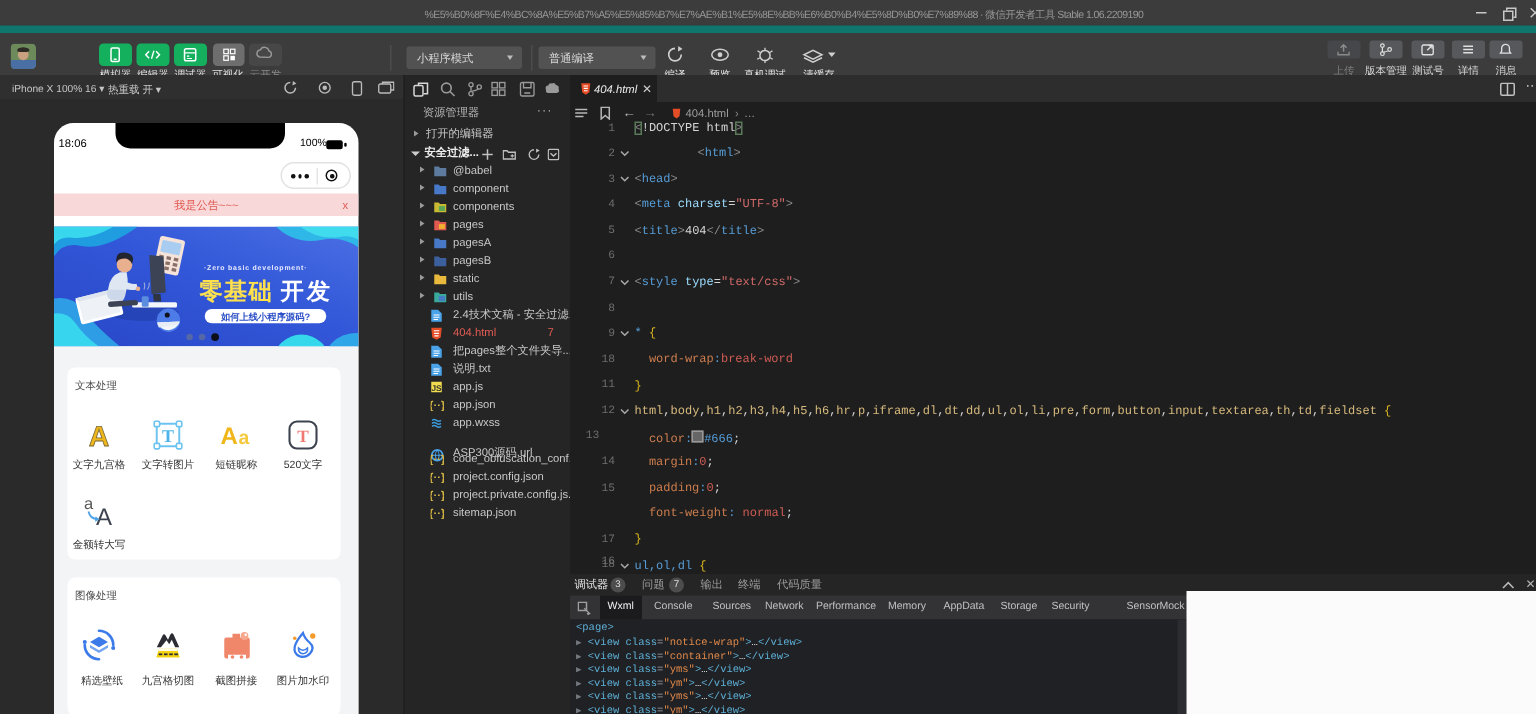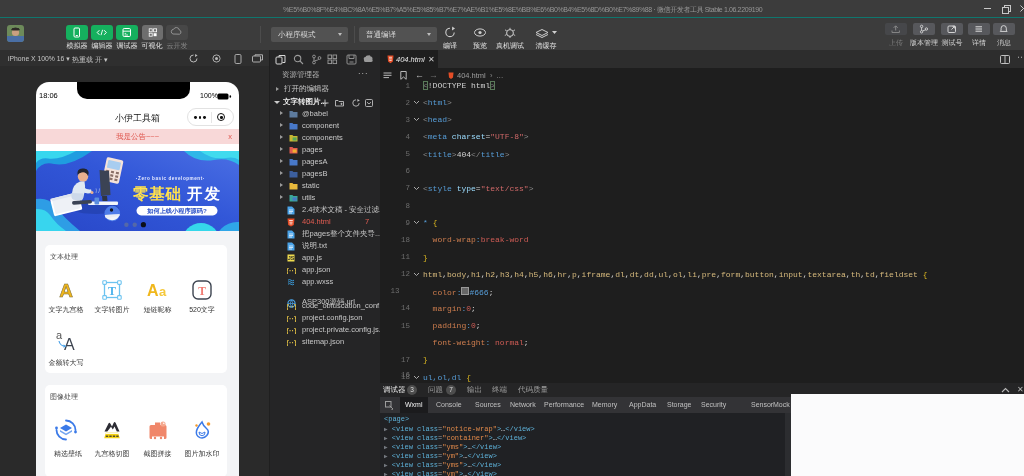--- a/index.html
+++ b/index.html
@@ -3,21 +3,21 @@
 <meta charset="UTF-8">
 <style>
 html,body{margin:0;padding:0;}
 #root{position:relative;width:1024px;height:476px;background:#2a2a2a;font-family:"Liberation Sans",sans-serif;overflow:hidden;}
 .abs{position:absolute;}
 svg{display:block;}
 #titlebar{left:0;top:0;width:1024px;height:17px;background:#3c3c3c;color:#d0d0d0;font-size:8px;}
 #menus{left:6px;top:4px;white-space:nowrap;}
 #menus span{margin-right:6.5px;}
 #wintitle{left:283px;top:5px;color:#969696;font-size:7px;white-space:nowrap;letter-spacing:-0.38px;}
-#toolbar{left:0;top:17px;width:1024px;height:33px;background:#3c3c3c;border-top:1px solid #0f766e;box-sizing:border-box;padding-left:38px;}
+#toolbar{left:0;top:17px;width:1024px;height:33px;background:#3c3c3c;border-top:5px solid #0f766e;box-sizing:border-box;padding-left:38px;}
 .tbtn{position:absolute;width:21.5px;height:15px;border-radius:3px;top:7px;}
 .tbtn.green{background:#15b05e;}
 .tbtn.grey{background:#6e6e6e;}
 .tbtn.dim{background:#474747;}
 .tlabel{position:absolute;top:23px;font-size:7px;color:#e4e4e4;width:30px;text-align:center;}
 .tlabel.dim{color:#888;}
 .drop{position:absolute;top:9px;height:15px;background:#525252;border-radius:2px;color:#d8d8d8;font-size:7.5px;line-height:15px;padding-left:7px;box-sizing:border-box;}
 .drop:after{content:"";position:absolute;right:6px;top:6px;border-left:2.8px solid transparent;border-right:2.8px solid transparent;border-top:3.5px solid #bdbdbd;}
 .rbtn{position:absolute;top:5px;width:21.5px;height:12px;background:#57585c;border-radius:2px;}
 .rbtn.dim{background:#46474a;}
@@ -212,21 +212,20 @@
   </div>
   <div class="abs" id="simarea">
     <div id="phone">
       <span class="abs" style="left:3px;top:9px;font-size:7.5px;color:#000;">18:06</span>
       <span class="abs" style="left:164px;top:10px;font-size:7px;color:#000;">100%</span>
       <svg class="abs" style="left:181px;top:10.5px;" width="15" height="7">
           <rect x="0.5" y="0.5" width="11" height="6" rx="1.5" fill="#000"></rect>
           <rect x="12.5" y="2.2" width="1.6" height="2.6" rx="0.8" fill="#000"></rect>
         </svg>
       <div id="notch"></div>
-      <div id="navtitle">小伊工具箱</div>
       <div id="capsule">
         <span class="abs" style="left:6.5px;top:7px;width:2.8px;height:2.8px;background:#111;border-radius:50%;"></span>
         <span class="abs" style="left:11px;top:7px;width:2.8px;height:2.8px;background:#111;border-radius:50%;"></span>
         <span class="abs" style="left:15.5px;top:7px;width:2.8px;height:2.8px;background:#111;border-radius:50%;"></span>
         <span class="abs" style="left:23px;top:2.5px;width:1px;height:11px;background:#e5e5e5;"></span>
         <span class="abs" style="left:29px;top:3.6px;width:6.2px;height:6.2px;border:1.6px solid #111;border-radius:50%;"></span>
         <span class="abs" style="left:32.5px;top:7.1px;width:2.6px;height:2.6px;background:#111;border-radius:50%;"></span>
       </div>
       <div id="notice">我是公告~~~<span class="abs" style="right:7px;top:0;font-size:7.5px;">x</span></div>
       <div id="banner">
@@ -419,21 +418,21 @@
     <div class="exrow" style="top:19px;color:#b6b6b6;">
         <span class="nm" style="left:12px;">资源管理器</span>
         <span class="abs" style="left:88px;top:-1px;color:#c8c8c8;letter-spacing:1px;">···</span>
       </div>
     <div class="exrow" style="top:33px;">
         <span class="arr" style="left:6px;"></span>
         <span class="nm" style="left:14px;">打开的编辑器</span>
       </div>
     <div class="exrow" style="top:46px;color:#eeeeee;">
         <span class="arr" style="left:4px;border-left:3px solid transparent;border-right:3px solid transparent;border-top:3.8px solid #cccccc;border-bottom:none;top:4.5px;"></span>
-        <span class="nm" style="left:13px;font-weight:bold;">文字转图片...</span>
+        <span class="nm" style="left:13px;font-weight:bold;">安全过滤...</span>
       <svg class="abs" style="left:51px;top:2.5px;" width="8" height="8">
           <path d="M4 0.5 V7.5 M0.5 4 H7.5" stroke="#c0c0c0" stroke-width="1"></path>
         </svg>
       <svg class="abs" style="left:65px;top:2.5px;" width="9" height="8">
           <path d="M0.5 1.5 H3 L4 2.5 H8.5 V7 H0.5 Z" fill="none" stroke="#c0c0c0" stroke-width="0.9"></path>
           <path d="M6.5 3.8 V6 M5.4 4.9 H7.6" stroke="#c0c0c0" stroke-width="0.8"></path>
         </svg>
       <svg class="abs" style="left:82px;top:2.5px;" width="8" height="8">
           <path d="M4 0.8 a3.2 3.2 0 1 0 3.2 3.2" fill="none" stroke="#c0c0c0" stroke-width="0.9"></path>
           <path d="M5.4 0 L7.8 1.4 L5.4 2.8 Z" fill="#c0c0c0"></path>
@@ -654,21 +653,21 @@
       <span class="abs" style="left:110px;top:3px;color:#8a8a8a;">›</span>
       <span class="abs" style="left:116px;top:3px;">…</span>
     </div>
     <div id="code">
       <div class="ln" style="top:-0.5px;">1</div>
       <div class="cl" style="top:-1.0px;"><span style="outline:1px solid #5a7a5a;outline-offset:-1px;" class="cPun">&lt;</span><span class="cTxt">!DOCTYPE html</span><span style="outline:1px solid #5a7a5a;outline-offset:-1px;" class="cPun">&gt;</span></div>
       <div class="ln" style="top:16.6px;">2</div>
       <svg class="fold abs" style="left:33px;top:17.1px;" width="7" height="7">
           <path d="M1 2 L3.5 4.5 L6 2" fill="none" stroke="#aaaaaa" stroke-width="1"></path>
         </svg>
-      <div class="cl" style="top:16.1px;"><span class="cPun">&lt;</span><span class="cBlu">html</span><span class="cPun">&gt;</span></div>
+      <div class="cl" style="top:16.1px;margin-left:42px;"><span class="cPun">&lt;</span><span class="cBlu">html</span><span class="cPun">&gt;</span></div>
       <div class="ln" style="top:33.8px;">3</div>
       <svg class="fold abs" style="left:33px;top:34.3px;" width="7" height="7">
           <path d="M1 2 L3.5 4.5 L6 2" fill="none" stroke="#aaaaaa" stroke-width="1"></path>
         </svg>
       <div class="cl" style="top:33.3px;"><span class="cPun">&lt;</span><span class="cBlu">head</span><span class="cPun">&gt;</span></div>
       <div class="ln" style="top:50.9px;">4</div>
       <div class="cl" style="top:50.4px;"><span class="cPun">&lt;</span><span class="cBlu">meta</span><span class="cTxt"> </span><span class="cLBl">charset</span><span class="cTxt">=</span><span class="cStr">"UTF-8"</span><span class="cPun">&gt;</span></div>
       <div class="ln" style="top:68.1px;">5</div>
       <div class="cl" style="top:67.6px;"><span class="cPun">&lt;</span><span class="cBlu">title</span><span class="cPun">&gt;</span><span class="cTxt">404</span><span class="cPun">&lt;/</span><span class="cBlu">title</span><span class="cPun">&gt;</span></div>
       <div class="ln" style="top:85.3px;">6</div>

